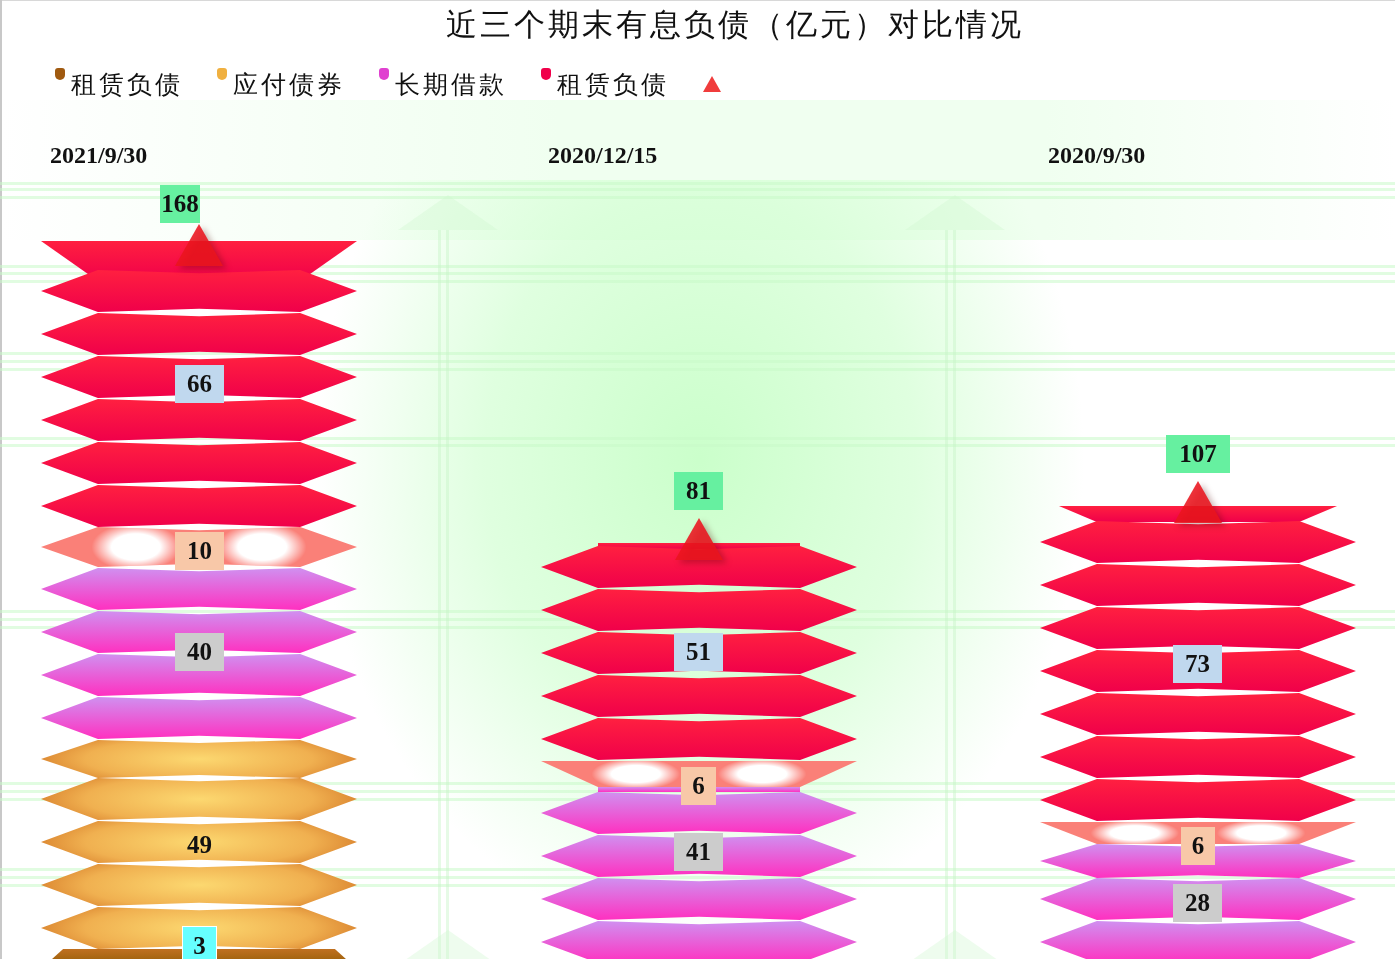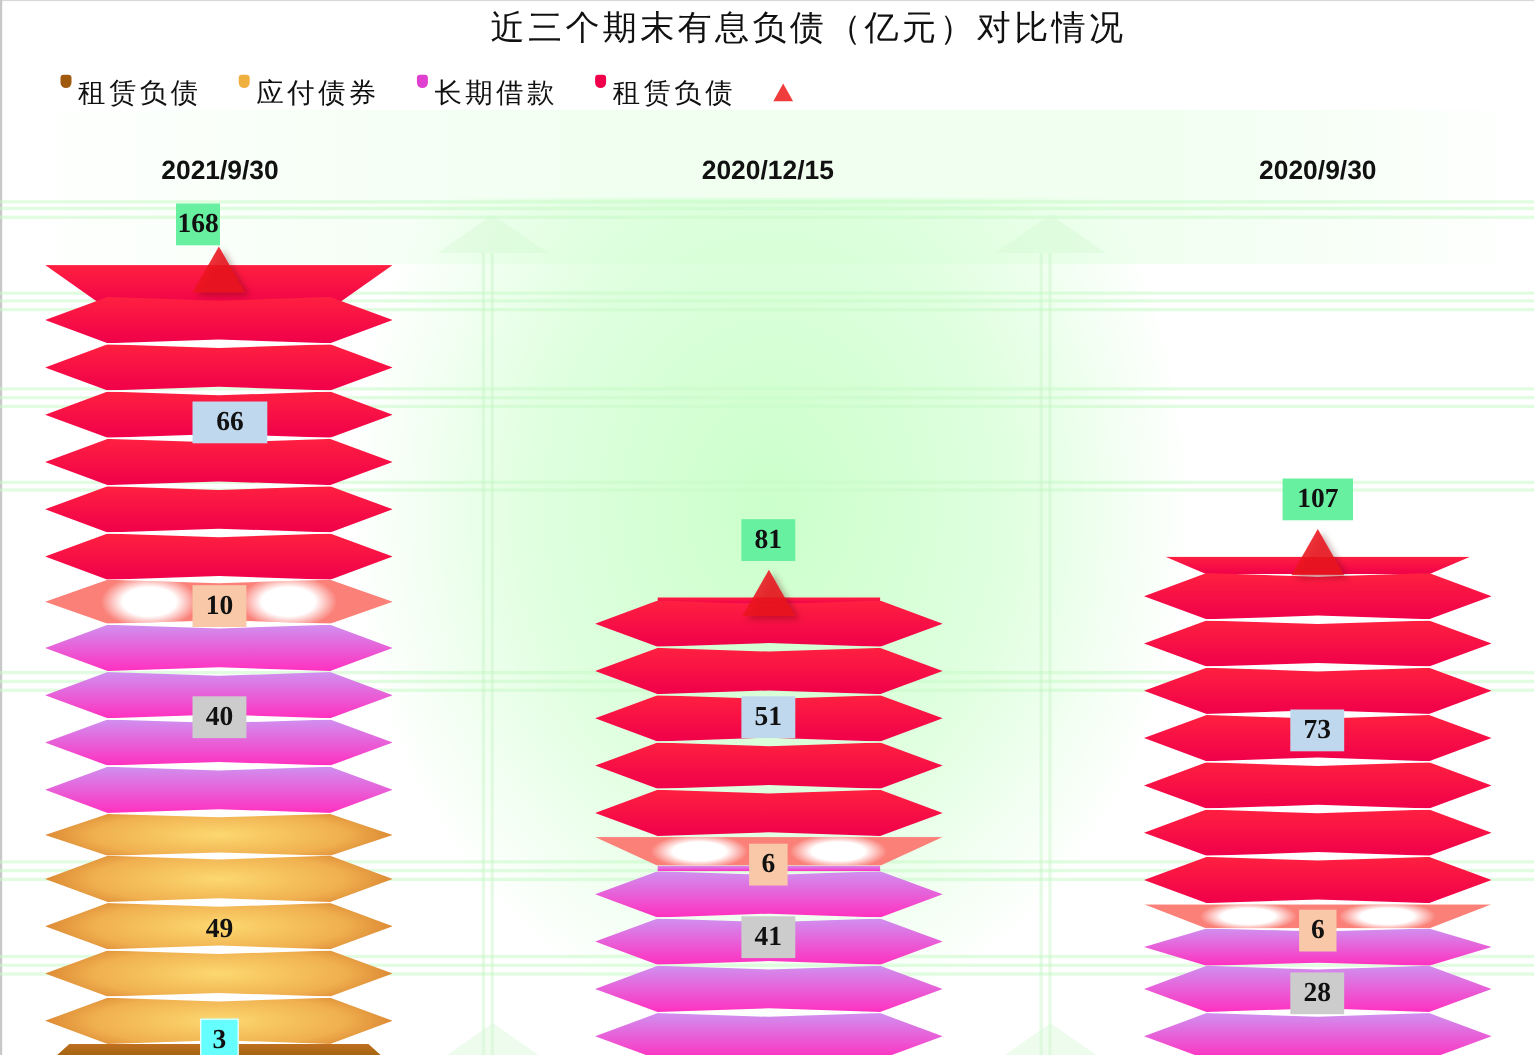--- a/index.html
+++ b/index.html
@@ -33,23 +33,23 @@
     display: flex; align-items: center; gap: 0;
     font-family: "DejaVu Sans", "Liberation Sans", sans-serif;
     font-size: 25px; letter-spacing: 3px; color: #111;
   }
   .legend-item { display: flex; align-items: flex-start; margin-right: 34px; }
   .legend-swatch { width: 10px; height: 12px; margin-right: 6px; border-radius: 3px 3px 5px 5px; }
   .legend-tri { width: 0; height: 0; border-left: 9px solid transparent; border-right: 9px solid transparent; border-bottom: 16px solid #f03c3c; margin-right: 6px; }
   .legend-pink { width: 10px; height: 12px; margin-right: 6px; border-left: 3px solid #f4a0a0; border-right: 3px solid #f4a0a0; border-radius: 6px; box-sizing: border-box; background: transparent; }
 
   .date-label {
-    position: absolute; top: 142px; width: 300px; text-align: center;
+    position: absolute; top: 142px; width: 300px; text-align: left;
     font-size: 24px; font-weight: bold; color: #111;
-    font-family: Liberation Sans, sans-serif;
+    font-family: Liberation Serif, serif;
   }
   .bar-col { position: absolute; top: 0; }
   .seg {
     position: absolute; left: 0; width: 316px;
     clip-path: polygon(0% 50%, 18% 0%, 50% 8%, 82% 0%, 100% 50%, 82% 100%, 50% 92%, 18% 100%);
   }
   .seg-red { background: linear-gradient(to bottom, #ff2040 0%, #f0004a 100%); }
   .seg-pink { background: linear-gradient(to bottom, #d090f0 0%, #ff30c0 100%); }
   .seg-orange { background: radial-gradient(ellipse 60% 90% at 50% 50%, #fcd870 0%, #f0b050 60%, #d07020 100%); }
   .seg-salmon { background: radial-gradient(ellipse 14% 60% at 30% 50%, #ffffff 0%, #ffffff 55%, rgba(255,255,255,0) 100%), radial-gradient(ellipse 14% 60% at 70% 50%, #ffffff 0%, #ffffff 55%, rgba(255,255,255,0) 100%), #fa8078; }
@@ -155,21 +155,21 @@
   <div class="seg seg-pink" style="top:697px; height:42px"></div>
   <div class="seg seg-orange" style="top:740px; height:38px"></div>
   <div class="seg seg-orange" style="top:778px; height:42px"></div>
   <div class="seg seg-orange" style="top:821px; height:42px"></div>
   <div class="seg seg-orange" style="top:864px; height:42px"></div>
   <div class="seg seg-orange" style="top:907px; height:42px"></div>
   <div class="seg seg-brown" style="top:949px; height:20px; clip-path: polygon(7% 0%, 93% 0%, 100% 100%, 0% 100%);"></div>
 
   <div class="total-tri" style="left:134px; top:224px"></div>
   <div class="val-box val-green" style="left:119px; top:185px; width:40px">168</div>
-  <div class="val-box val-blue" style="left:134px; top:365px; width:68px">66</div>
+  <div class="val-box val-blue" style="left:134px; top:365px; width:49px">66</div>
   <div class="val-box val-peach" style="left:134px; top:532px; width:49px">10</div>
   <div class="val-box val-gray" style="left:134px; top:633px; width:49px">40</div>
   <div class="val-box val-plain" style="left:134px; top:826px; width:49px">49</div>
   <div class="val-box val-cyan" style="left:141px; top:926px; width:33px">3</div>
 </div>
 
 <div class="bar-col" style="left:541px">
   <div class="seg seg-red" style="top:543px; height:6px; clip-path: polygon(18% 0%, 82% 0%, 82% 100%, 18% 100%);"></div>
   <div class="seg seg-red" style="top:546px; height:42px"></div>
   <div class="seg seg-red" style="top:589px; height:42px"></div>

